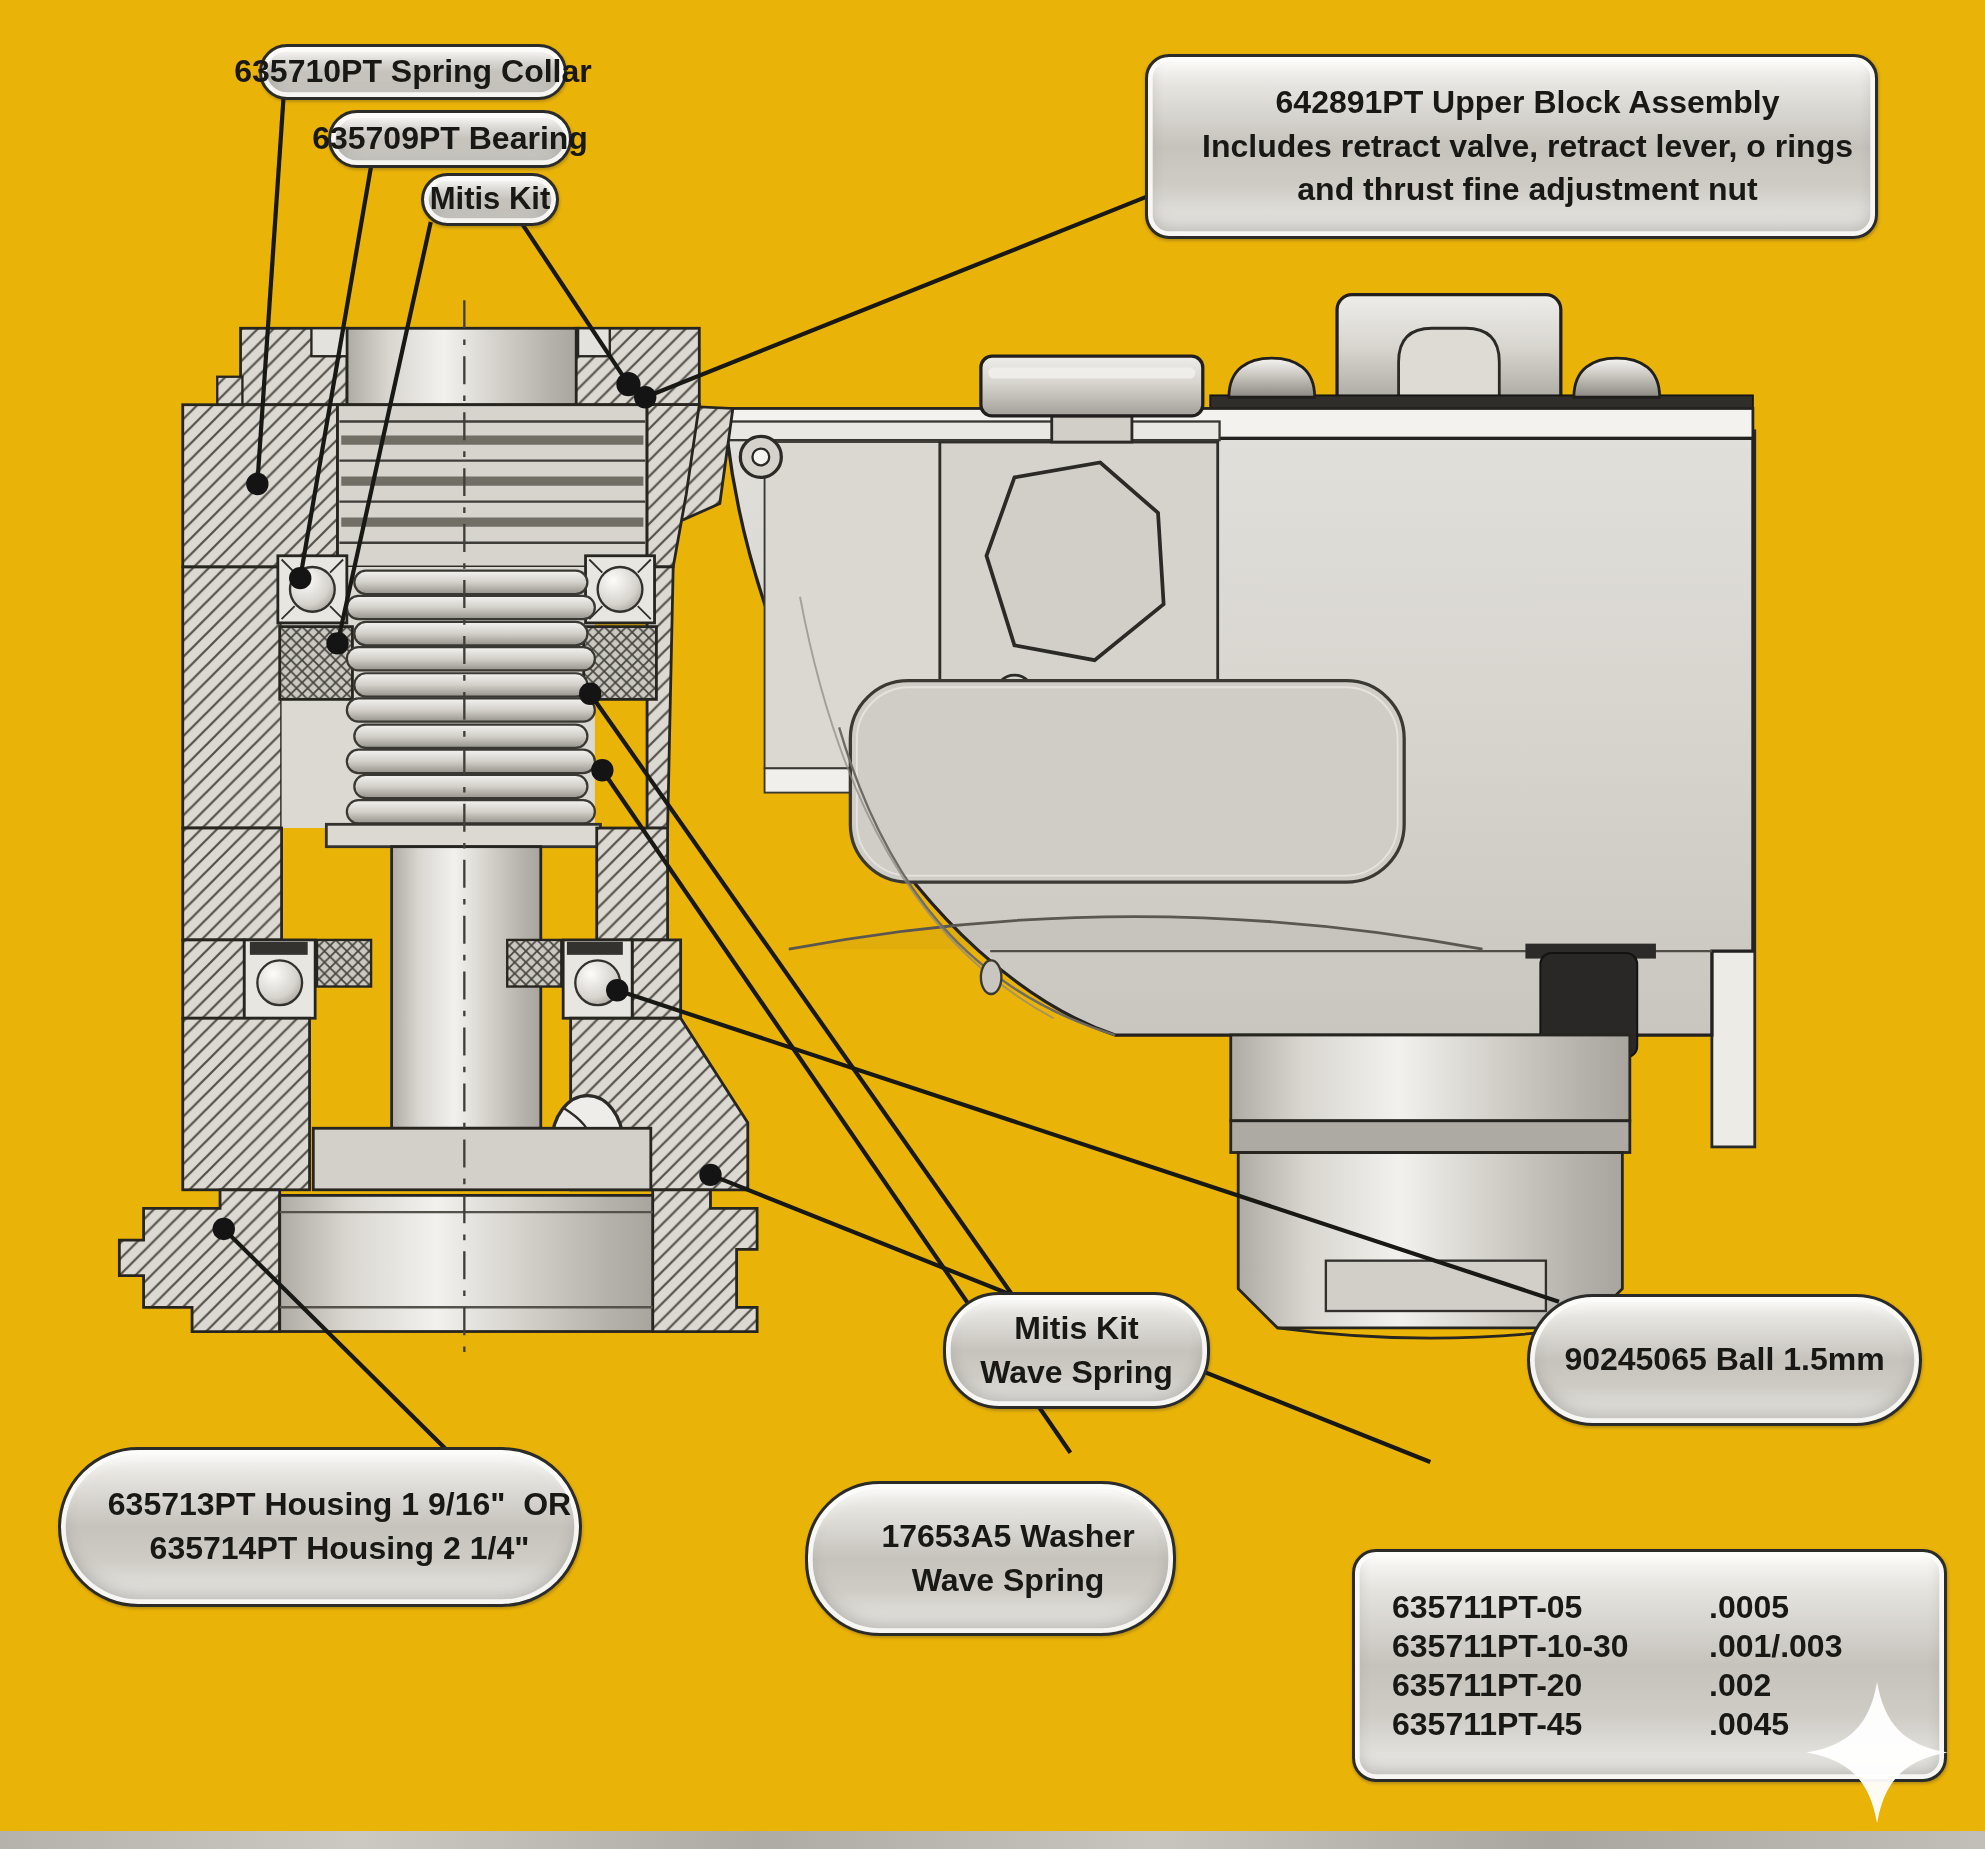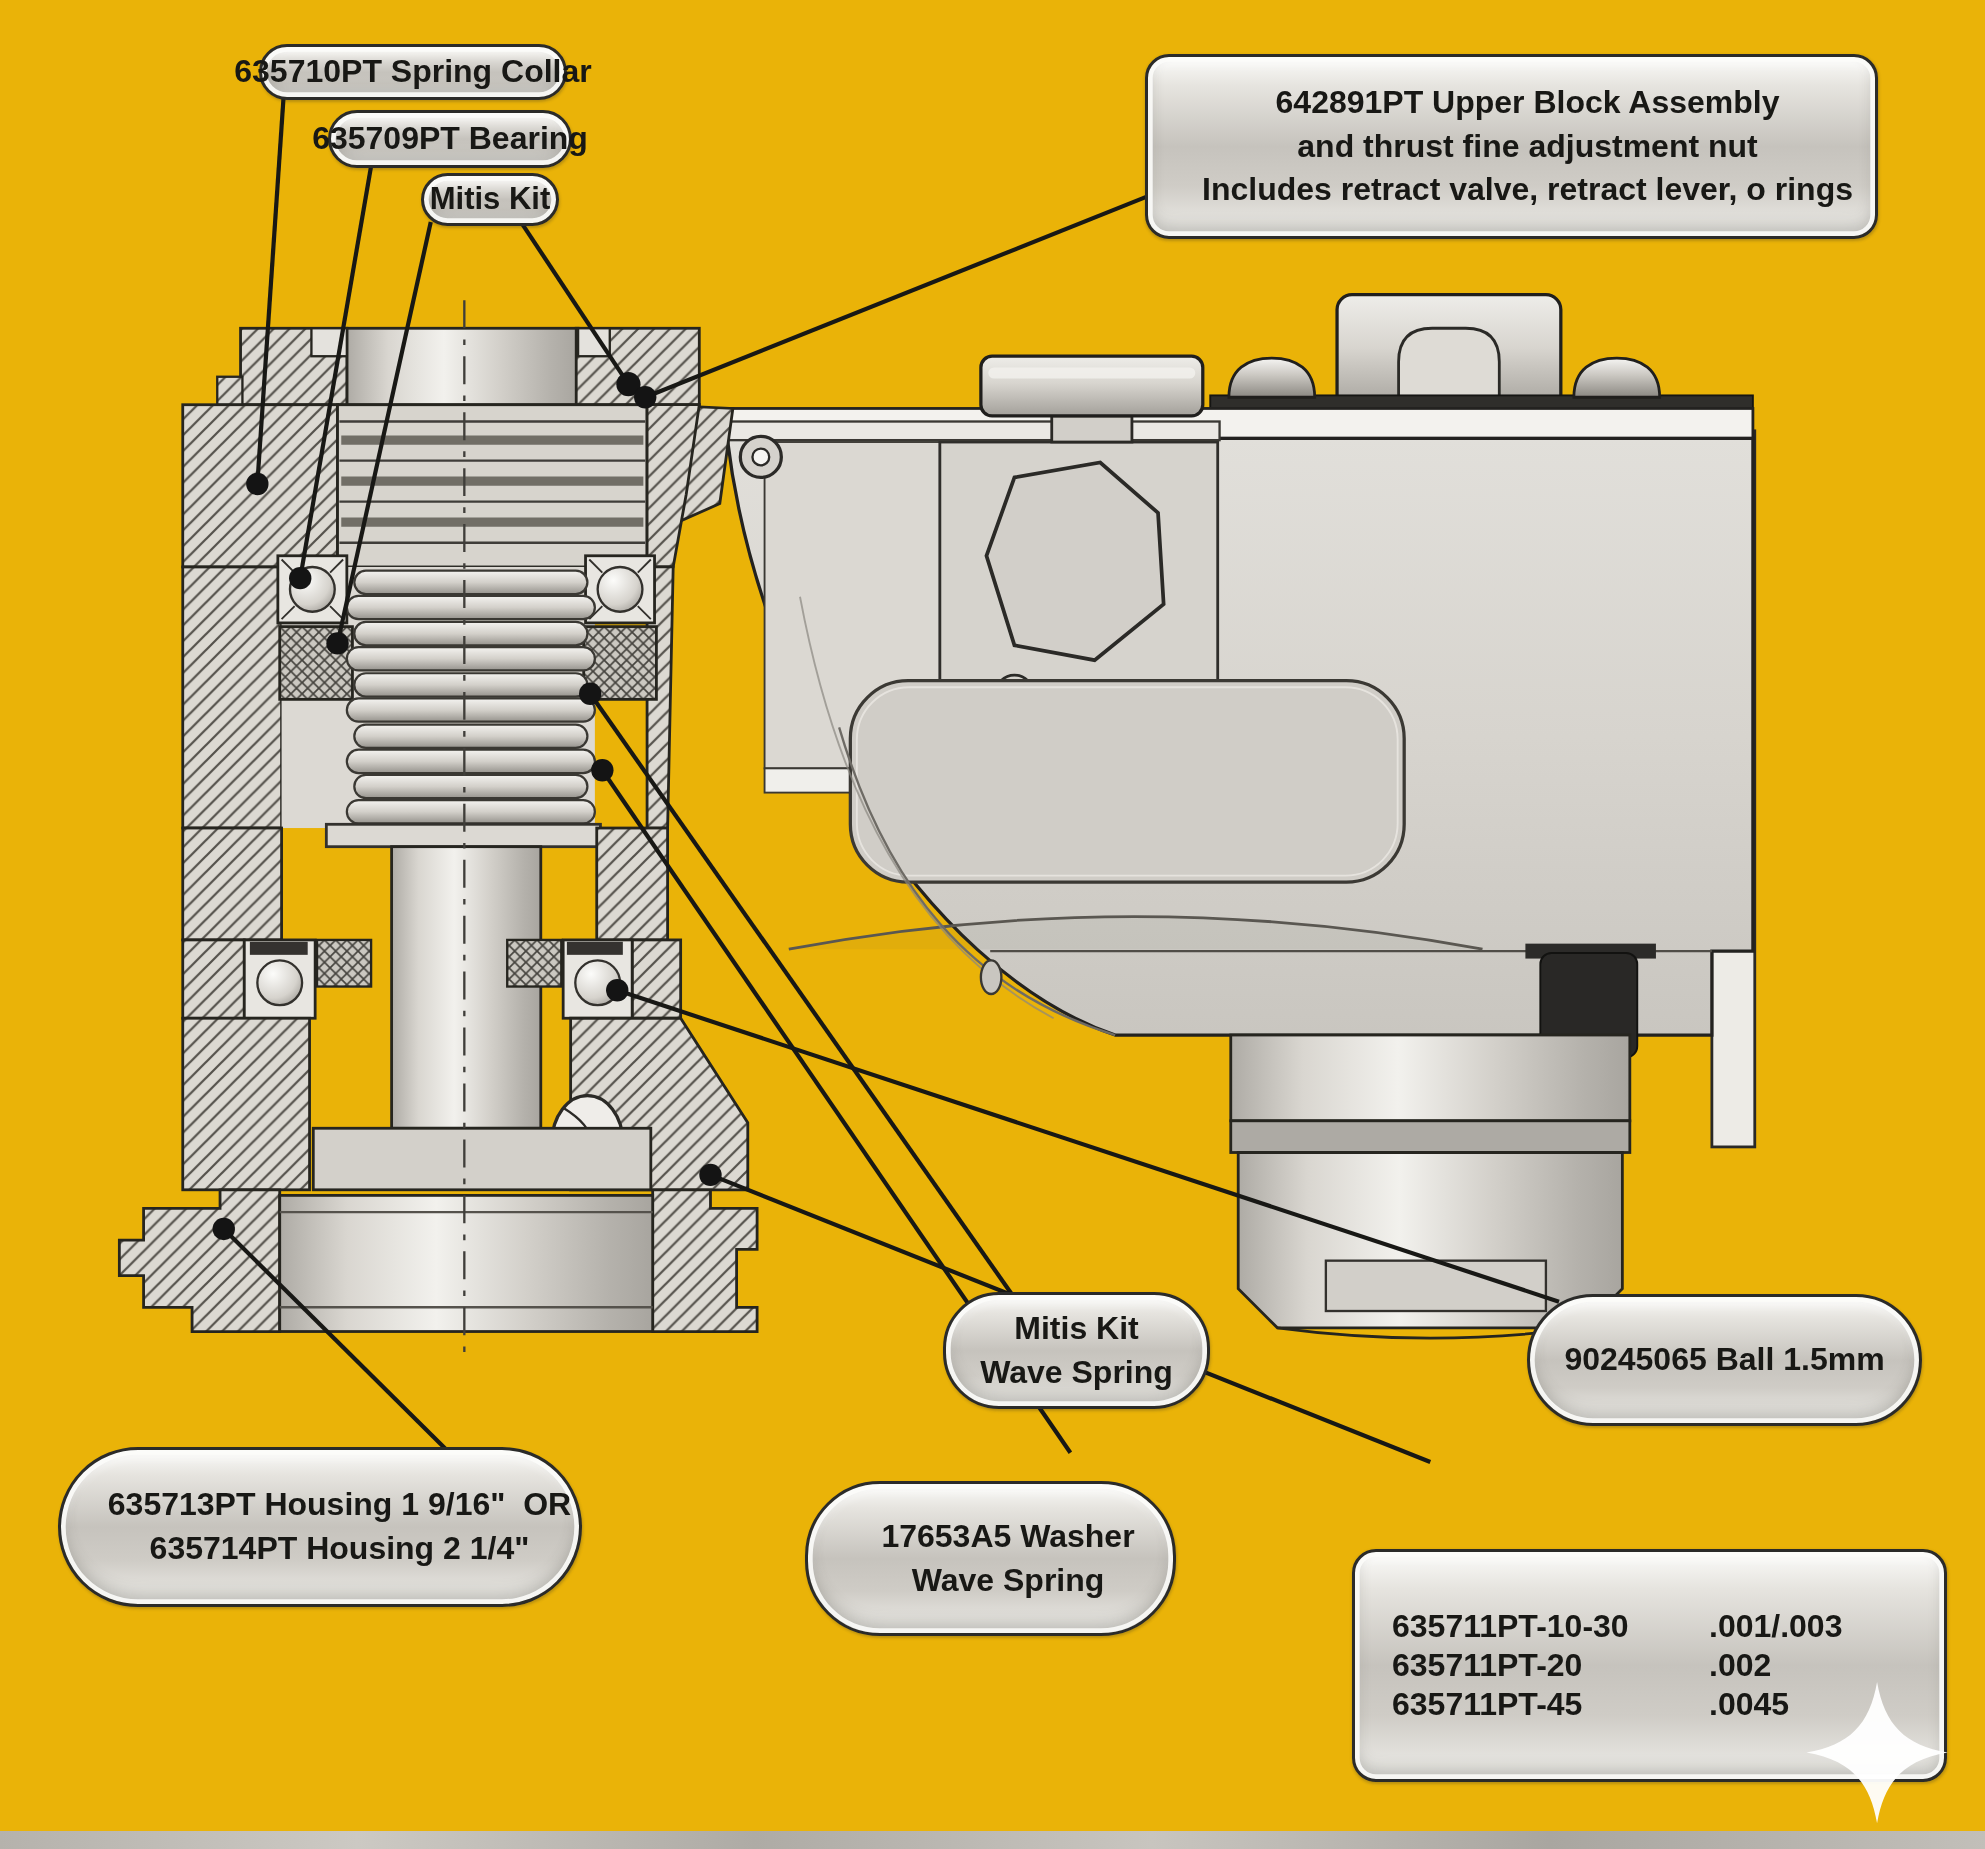--- a/index.html
+++ b/index.html
@@ -248,22 +248,22 @@
 <div class="tag pill" style="left:328px;top:110px;width:244px;height:58px;">
   <span class="line">635709PT Bearing</span>
 </div>
 
 <div class="tag pill" style="left:421px;top:173px;width:138px;height:53px;font-size:31px;">
   <span class="line">Mitis Kit</span>
 </div>
 
 <div class="tag boxy leftpad" style="left:1145px;top:54px;width:733px;height:185px;padding-left:32px;">
   <span class="line">642891PT Upper Block Assembly</span>
+  <span class="line">Includes retract valve, retract lever, o rings</span>
   <span class="line">and thrust fine adjustment nut</span>
-  <span class="line">Includes retract valve, retract lever, o rings</span>
 </div>
 
 <div class="tag pill" style="left:943px;top:1292px;width:267px;height:117px;border-radius:56px;">
   <span class="line">Mitis Kit</span>
   <span class="line">Wave Spring</span>
 </div>
 
 <div class="tag pill" style="left:1527px;top:1294px;width:395px;height:132px;">
   <span class="line">90245065 Ball 1.5mm</span>
 </div>
@@ -273,20 +273,24 @@
   <span class="line">635714PT Housing 2 1/4"</span>
 </div>
 
 <div class="tag pill leftpad" style="left:805px;top:1481px;width:371px;height:155px;border-radius:75px;padding-left:35px;">
   <span class="line">17653A5 Washer</span>
   <span class="line">Wave Spring</span>
 </div>
 
 <div class="tag boxy" style="left:1352px;top:1549px;width:595px;height:233px;z-index:4;justify-content:center;">
   <div class="fg-rows">
+    <div class="fg-row">
+      <span>635711PT-05</span>
+      <span>.0005</span>
+    </div>
     <div class="fg-row">
       <span>635711PT-10-30</span>
       <span>.001/.003</span>
     </div>
     <div class="fg-row">
       <span>635711PT-20</span>
       <span>.002</span>
     </div>
     <div class="fg-row">
       <span>635711PT-45</span>

